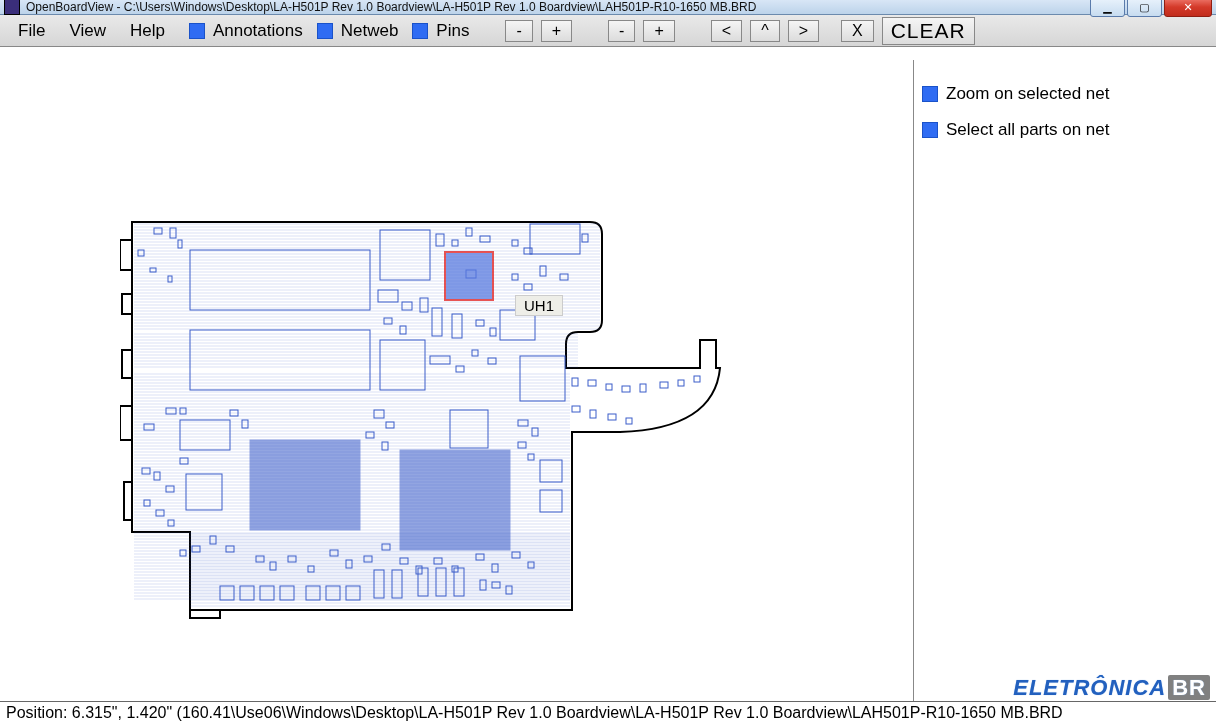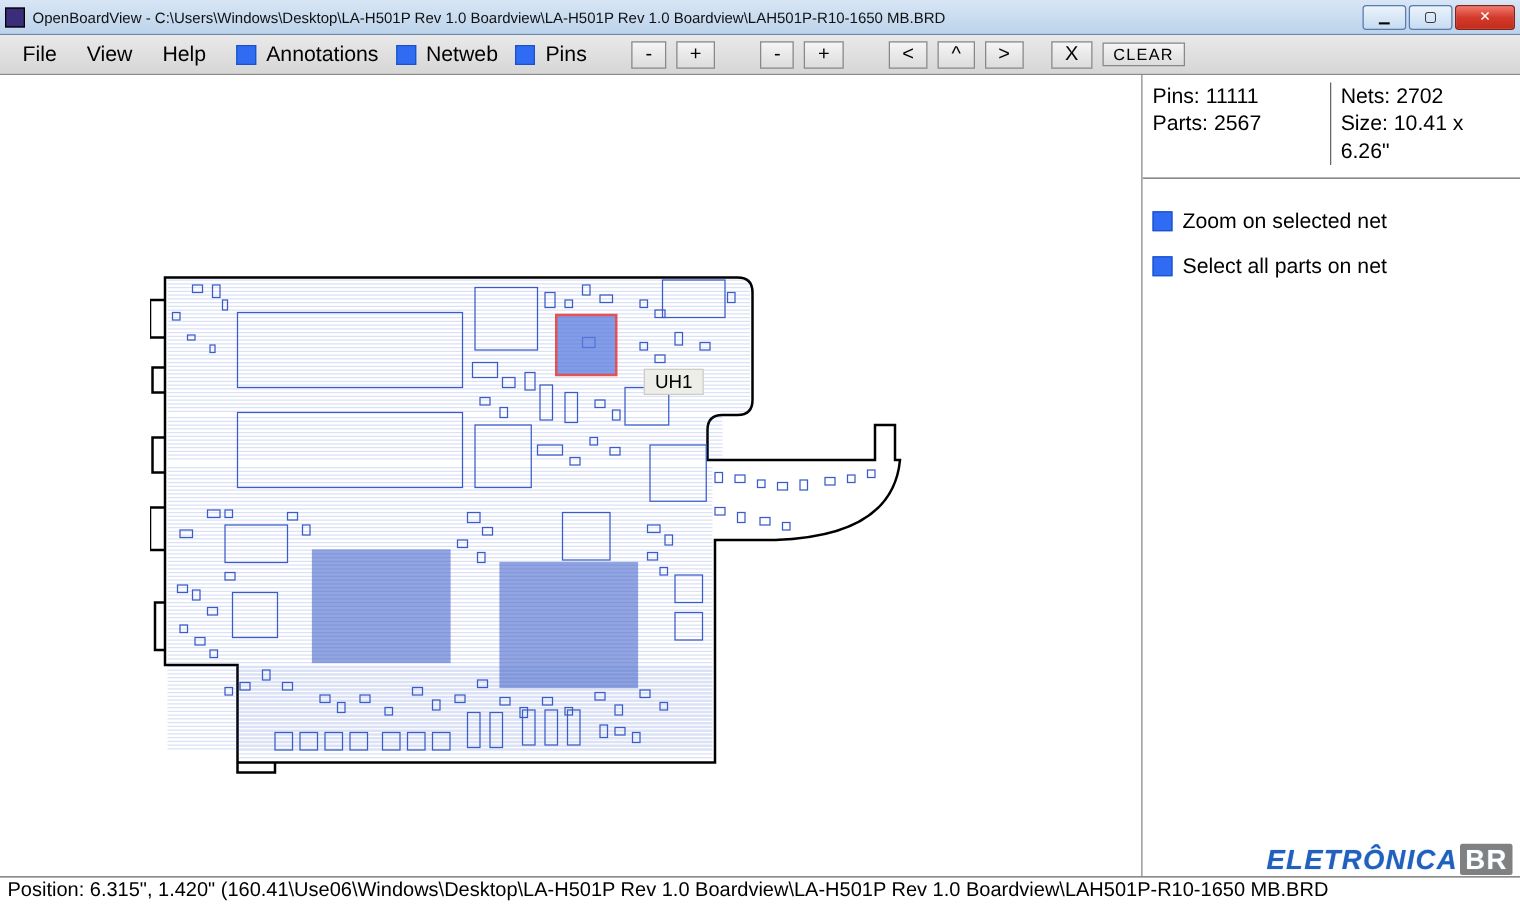--- a/index.html
+++ b/index.html
@@ -1,32 +1,32 @@
 <!DOCTYPE html>
 <html><head>
 <meta charset="utf-8">
 <style>
   * { box-sizing: border-box; margin: 0; padding: 0; font-family: Arial, Helvetica, sans-serif; }
   body { width: 1216px; height: 723px; overflow: hidden; background: #fff; position: relative; }
 
   
-  .titlebar { height: 28px; background: linear-gradient(#d8e6f6,#bcd3ea); display:flex; align-items:center; padding:4px 4px; border-bottom:1px solid #6b8aad; }
+  .titlebar { height: 15px; background: linear-gradient(#d8e6f6,#bcd3ea); display:flex; align-items:center; padding:4px 4px; border-bottom:1px solid #6b8aad; }
   .titlebar .appicon { width:16px;height:16px;background:#3a2e7a;border:1px solid #000;margin-right:6px; }
   .titlebar .title { font-size:12px;color:#111; white-space:nowrap; overflow:hidden; flex:1;}
   .winbtns { display:flex; gap:2px; }
   .winbtn { width:35px;height:20px;border:1px solid #5a7bab;border-radius:3px;display:flex;align-items:center;justify-content:center;font-size:11px;background:linear-gradient(#eaf3fc,#c7dcf0); cursor:pointer;}
   .winbtn.close { width:48px;background:linear-gradient(#f07a6e,#d43a2a,#c12c1c);color:#fff;border-color:#8f1e12;}
 
   
   .toolbar { height:32px;background:linear-gradient(#e9e9e9,#d6d6d6); border-bottom:1px solid #888; display:flex; align-items:center; padding:0 8px; gap:4px; font-size:17px; }
   .menuitem { padding:2px 10px; cursor:pointer;text-align:center; }
   .chk { width:16px;height:16px;border:1px solid #1a52c9;background:#2f6cf3; margin:0 4px 0 10px; display:inline-block; vertical-align:middle;}
   .tbtn { border:1px solid #888; background:linear-gradient(#f5f5f5,#dcdcdc); padding:1px 10px; cursor:pointer; font-size:16px; margin-left:4px;}
   .tgap { width:24px; }
-  .clearbtn { font-size:13px; letter-spacing:1px; padding:1px 8px;}
+  .clearbtn { font-size:21px; letter-spacing:1px; padding:1px 8px;}
 
   
   .main { position:absolute; top:60px; left:0; right:0; bottom:22px; display:flex; }
   .canvas { flex:1; background:#fff; position:relative; overflow:hidden; border-right:1px solid #888;padding-left:28px;}
   .sidepanel { width:302px; background:#fff; display:flex; flex-direction:column; font-size:17px;}
   .stats { display:flex; border-bottom:1px solid #666; padding:6px 8px 10px 8px; }
   .stats .col { flex:1; }
   .stats .col.left { border-right:1px solid #666; padding-right:6px;}
   .stats .col.right { padding-left:8px;}
   .stats .row { line-height:22px; }
@@ -386,30 +386,20 @@
             <rect x="272" y="360" width="10" height="28"></rect>
           </g>
 
         <rect class="selrect" x="325" y="42" width="48" height="48"></rect>
       </svg>
       <div class="labeltxt">UH1</div>
     </div>
   </div>
 
   <div class="sidepanel">
-    <div class="stats">
-      <div class="col left">
-        <div class="row"><span>Pins:</span> <span>11111</span></div>
-        <div class="row"><span>Parts:</span> <span>2567</span></div>
-      </div>
-      <div class="col right">
-        <div class="row"><span>Nets:</span> <span>2702</span></div>
-        <div class="row"><span>Size:</span> <span>10.41 x 6.26"</span></div>
-      </div>
-    </div>
     <div class="opts">
       <div class="optrow">
         <span class="chk"></span>
         <span>Zoom on selected net</span>
       </div>
       <div class="optrow">
         <span class="chk"></span>
         <span>Select all parts on net</span>
       </div>
     </div>

